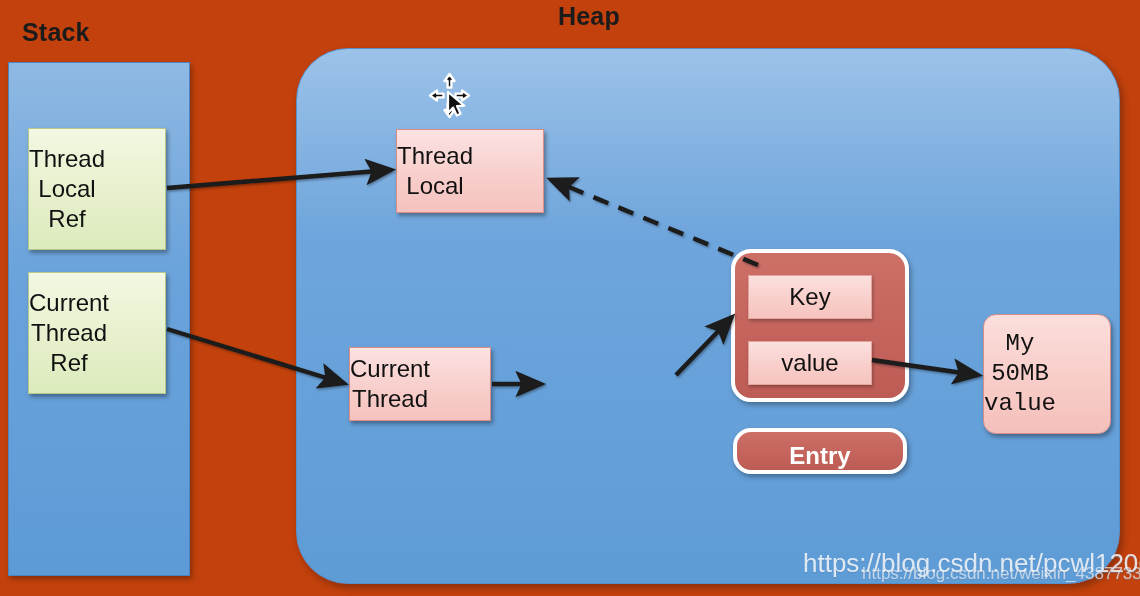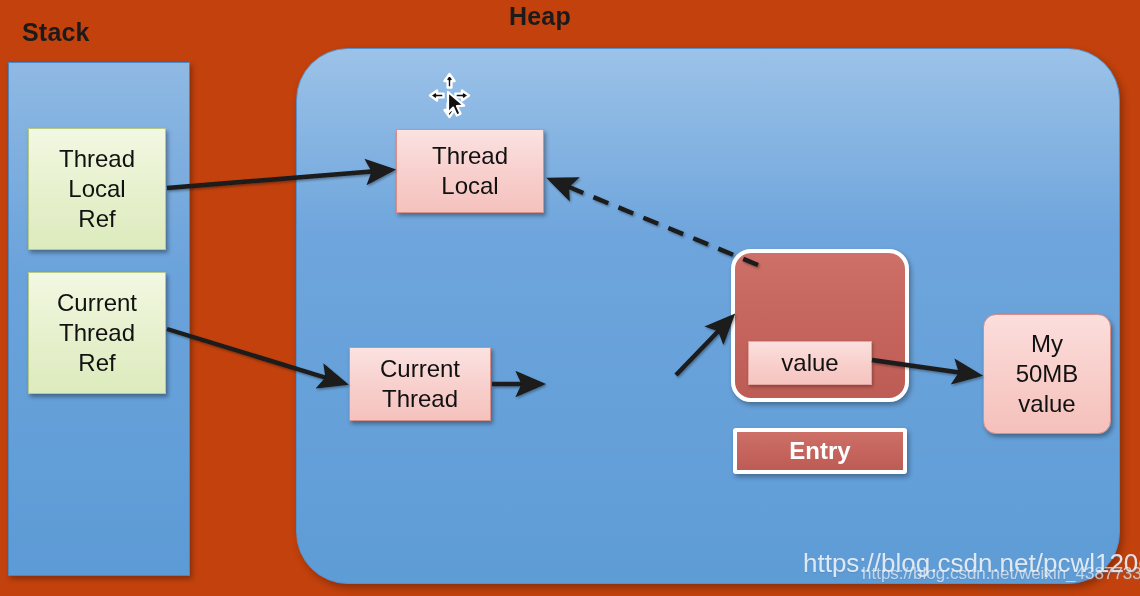--- a/index.html
+++ b/index.html
@@ -22,21 +22,21 @@
   
   .section-title {
     position: absolute;
     font-size: 25px;
     font-weight: bold;
     color: #1b1b1b;
     letter-spacing: 0.2px;
     white-space: nowrap;
   }
   #stack-title { left: 22px;  top: 18px; }
-  #heap-title  { left: 509px; top: 2px;  }
+  #heap-title  { left: 558px; top: 2px;  }
 
   
   .stack-container {
     position: absolute;
     left: 8px;
     top: 62px;
     width: 180px;
     height: 512px;
     background: linear-gradient(180deg, #8fb9e3 0%, #6ba3db 40%, #5d9bd6 100%);
     border: 1px solid #4a86c4;
@@ -53,21 +53,21 @@
     border-radius: 52px;
     box-shadow: 3px 4px 7px rgba(0,0,0,0.28);
     overflow: hidden;
   }
 
   
   .node {
     position: absolute;
     display: flex;
     align-items: center;
-    justify-content: center;
+    justify-content: flex-start;
     text-align: center;
     font-size: 24px;
     line-height: 1.26;
     color: #111111;
     box-sizing: border-box;
     box-shadow: 2px 3px 4px rgba(0,0,0,0.35);
     z-index: 6;
   }
   .node-green {
     background: linear-gradient(180deg, #f2f8e2 0%, #e6f0cc 55%, #dcebbd 100%);
@@ -89,25 +89,25 @@
     background: linear-gradient(180deg, #cd7068 0%, #c5655d 50%, #bd5c55 100%);
     border: 4px solid #ffffff;
     border-radius: 20px;
     box-shadow: 2px 3px 5px rgba(0,0,0,0.32);
     box-sizing: border-box;
     z-index: 5;
   }
   .entry-label {
     position: absolute;
     display: flex;
-    align-items: center;
+    align-items: flex-end;
     justify-content: center;
     background: linear-gradient(180deg, #cd7068 0%, #c5655d 50%, #bd5c55 100%);
     border: 4px solid #ffffff;
-    border-radius: 3px;
+    border-radius: 18px;
     box-shadow: 2px 3px 5px rgba(0,0,0,0.32);
     box-sizing: border-box;
     font-size: 24px;
     font-weight: bold;
     color: #ffffff;
     z-index: 5;
   }
   .kv-box {
     position: absolute;
     display: flex;
@@ -196,31 +196,34 @@
   </div>
 
   <div class="node node-pink" id="n-current-thread" style="left:349px; top:347px; width:142px; height:74px;">
     <span style="white-space:pre-line;">Current
 Thread</span>
   </div>
 
 
   <div class="entry-group" id="entry-group" style="left:731px; top:249px; width:178px; height:153px;"></div>
 
+  <div class="kv-box" id="kv-key" style="left:748px; top:275px; width:124px; height:44px;">
+    <span>Key</span>
+  </div>
 
   <div class="kv-box" id="kv-value" style="left:748px; top:341px; width:124px; height:44px;">
     <span>value</span>
   </div>
 
   <div class="entry-label" id="entry-label-box" style="left:733px; top:428px; width:174px; height:46px;">
     <span>Entry</span>
   </div>
 
   <div class="node node-pink-round" id="n-my-value" style="left:983px; top:314px; width:128px; height:120px;">
-    <span style="white-space:pre-line;">My
+    <span style="white-space:pre-line;font-family:Liberation Mono, monospace;">My
 50MB
 value</span>
   </div>
 
   <svg id="connectors" viewBox="0 0 1140 596" xmlns="http://www.w3.org/2000/svg">
     <defs>
       <marker id="arrowhead" markerWidth="7" markerHeight="7" refX="5.6" refY="3" orient="auto" markerUnits="strokeWidth">
         <path d="M0,0 L7,3 L0,6 L1.4,3 z" fill="#1a1a1a"></path>
       </marker>
       <filter id="edgeShadow" x="-20%" y="-20%" width="150%" height="150%">

